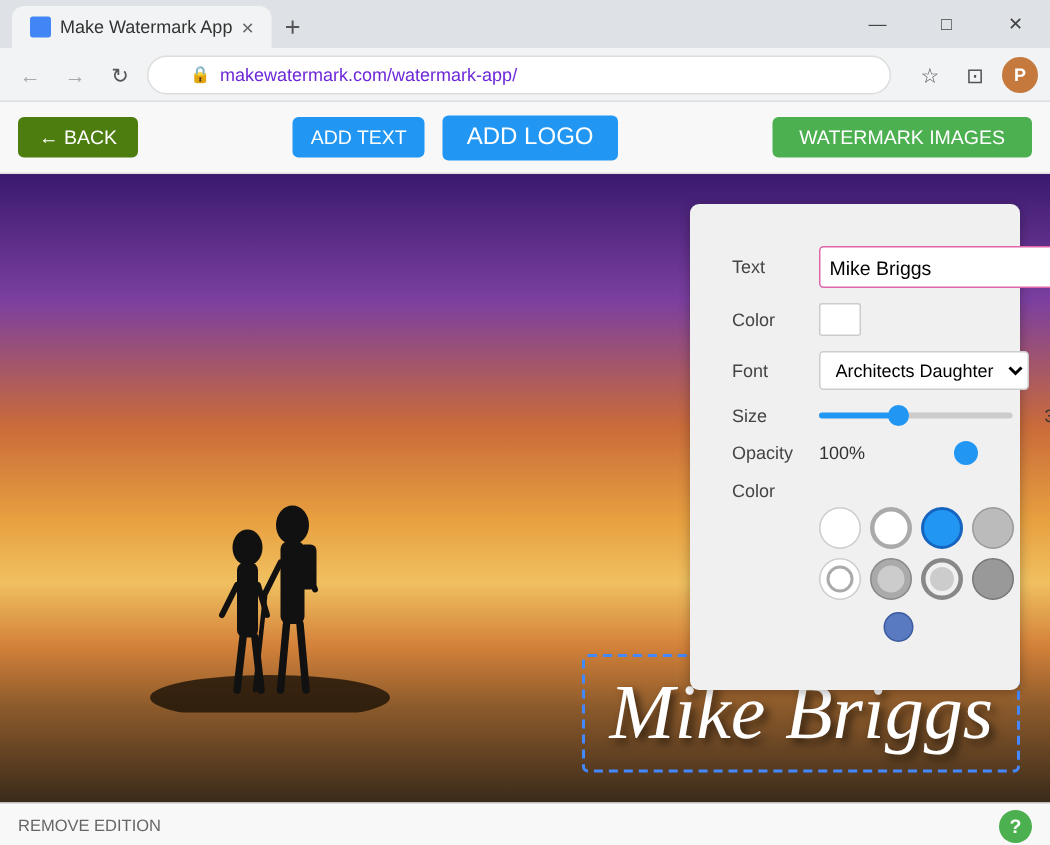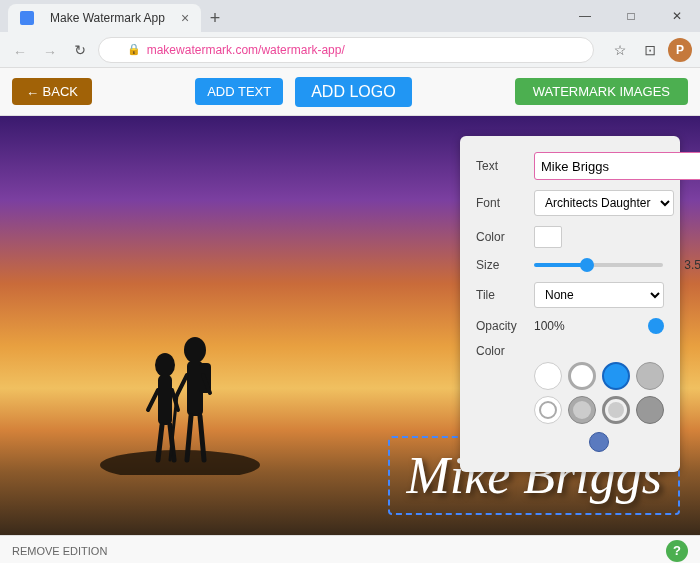--- a/index.html
+++ b/index.html
@@ -4,21 +4,21 @@
   <style>
     * { margin: 0; padding: 0; box-sizing: border-box; }
     body { font-family: Arial, sans-serif; background: #f1f3f4; width: 700px; height: 563px; overflow: hidden; }
     .tab-active {
       background: #f1f3f4;
       border-radius: 8px 8px 0 0;
       padding: 0 12px;
       height: 28px;
       display: flex;
       align-items: center;
-      gap: 16px;
+      gap: 6px;
       font-size: 12px;
       color: #333;
       min-width: 160px;
     }
     .tab-favicon {
       width: 14px;
       height: 14px;
       background: #4285f4;
       border-radius: 2px;
       display: inline-block;
@@ -68,21 +68,21 @@
       height: 26px;
       padding: 0 10px 0 28px;
       font-size: 12px;
       color: #333;
       display: flex;
       align-items: center;
       gap: 6px;
       position: relative;
     }
     .lock-icon { color: #555; font-size: 11px; }
-    .address-text { font-size: 12px; color: #ec4899; }
+    .address-text { font-size: 12px; color: #6d28d9; }
     .browser-actions {
       display: flex;
       align-items: center;
       gap: 6px;
       margin-left: 8px;
     }
     .browser-action-btn {
       width: 24px; height: 24px;
       display: flex; align-items: center; justify-content: center;
       cursor: pointer;
@@ -120,21 +120,21 @@
     .app-toolbar {
       background: #f8f8f8;
       height: 48px;
       display: flex;
       align-items: center;
       padding: 0 12px;
       gap: 12px;
       border-bottom: 1px solid #e0e0e0;
     }
     .btn-back {
-      background: #a16207;
+      background: #4d7c0f;
       color: white;
       border: none;
       border-radius: 4px;
       padding: 6px 14px;
       font-size: 13px;
       cursor: pointer;
       display: flex; align-items: center; gap: 6px;
     }
     .btn-add-text {
       background: #2196F3;
@@ -221,21 +221,21 @@
     }
 
     
     .panel {
       position: absolute;
       top: 20px;
       right: 20px;
       width: 220px;
       background: #f0f0f0;
       border-radius: 6px;
-      padding: 16px;
+      padding: 28px;
       box-shadow: 0 2px 8px rgba(0,0,0,0.3);
     }
     .panel-row {
       display: flex;
       align-items: center;
       margin-bottom: 10px;
       gap: 8px;
     }
     .panel-label {
       font-size: 12px;
@@ -459,49 +459,41 @@
   </div>
 
   <div class="panel">
     
     <div class="panel-row">
       <span class="panel-label">Text</span>
       <input class="panel-text-input" type="text" value="Mike Briggs" style="">
     </div>
     
     <div class="panel-row">
+      <span class="panel-label">Color</span>
+      <div class="color-swatch"></div>
+    </div>
+    
+    <div class="panel-row">
       <span class="panel-label">Font</span>
       <select class="panel-select">
         <option>Architects Daughter</option>
         <option>Arial</option>
         <option>Times New Roman</option>
       </select>
     </div>
     
     <div class="panel-row">
-      <span class="panel-label">Color</span>
-      <div class="color-swatch"></div>
-    </div>
-    
-    <div class="panel-row">
       <span class="panel-label">Size</span>
       <div class="slider-container">
         <input type="range" class="slider" min="0" max="100" value="40" style="">
         <span class="slider-value">3.5x</span>
       </div>
     </div>
     
-    <div class="panel-row">
-      <span class="panel-label">Tile</span>
-      <select class="panel-select">
-        <option>None</option>
-        <option>Repeat</option>
-        <option>Diagonal</option>
-      </select>
-    </div>
     
     <div class="panel-row opacity-row">
       <span class="panel-label">Opacity</span>
       <span class="opacity-value">100%</span>
       <div class="opacity-dot"></div>
     </div>
     
     <div class="panel-row" style="margin-bottom:2px;">
       <span class="panel-label">Color</span>
     </div>

